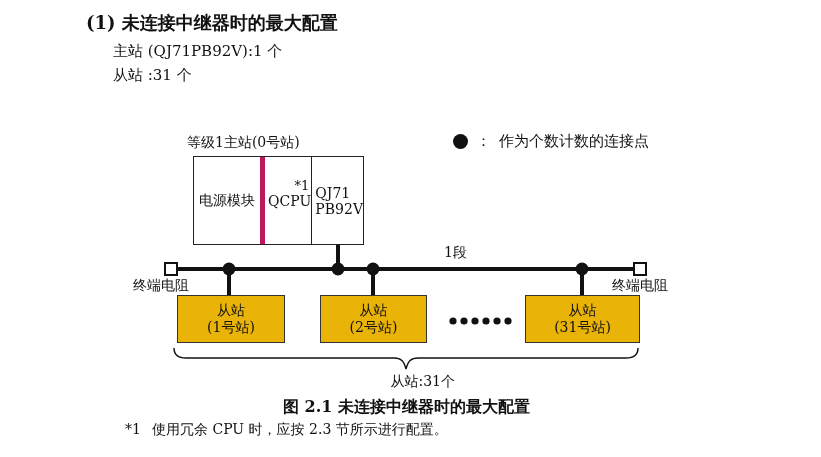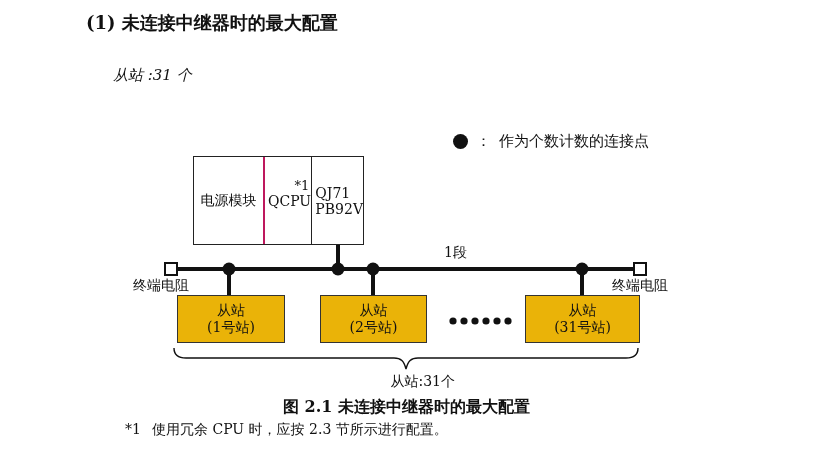--- a/index.html
+++ b/index.html
@@ -10,21 +10,21 @@
     background: #ffffff;
     color: #111111;
     font-family: "DejaVu Serif", "Liberation Serif", serif;
     overflow: hidden;
   }
   .abs { position: absolute; white-space: nowrap; }
 
   
   .heading { left: 86px; top: 11px; font-size: 18px; font-weight: bold; }
   .line-master { left: 113px; top: 42px; font-size: 15px; }
-  .line-slave  { left: 113px; top: 66px; font-size: 15px; font-style: italic; }
+  .line-slave  { left: 113px; top: 66px; font-size: 15px; }
 
   
   .master-label { left: 187px; top: 134px; font-size: 14px; }
   .legend { left: 453px; top: 132px; display: flex; align-items: center; font-size: 15px; }
   .legend-dot { width: 15px; height: 15px; border-radius: 50%; background: #111; margin-right: 8px; }
   .legend-colon { margin-right: 8px; }
   .seg-label { left: 444px; top: 244px; font-size: 14px; }
   .term-left  { left: 133px; top: 277px; font-size: 14px; }
   .term-right { left: 612px; top: 277px; font-size: 14px; }
   .brace-label { left: 355px; top: 373px; width: 100px; text-align: right; font-size: 14px; }
@@ -32,21 +32,21 @@
   .fn-marker { left: 125px; top: 421px; font-size: 14px; }
   .fn-text   { left: 152px; top: 421px; font-size: 14px; }
 
   
   .master-box {
     left: 193px; top: 156px; width: 171px; height: 89px;
     border: 1px solid #222; box-sizing: border-box;
     display: flex; background: #fff;
   }
   .cell { box-sizing: border-box; display: flex; align-items: center; font-size: 14px; }
-  .cell-power { width: 72px; border-right: 2px solid #be185d; justify-content: center; }
+  .cell-power { width: 72px; border-right: 5px solid #be185d; justify-content: center; }
   .cell-cpu   { width: 48px; border-right: 1px solid #222; position: relative; padding-left: 3px; }
   .cpu-ref { position: absolute; top: 21px; right: 2px; font-size: 13px; }
   .cell-net   { flex: 1; padding-left: 3px; align-items: center; }
   .two-line { line-height: 16px; white-space: nowrap; }
 
   
   .slave-box {
     top: 295px; height: 48px;
     border: 1.5px solid #333; box-sizing: border-box; background: #eab308;
     display: flex; flex-direction: column; align-items: center; justify-content: center;
@@ -88,22 +88,24 @@
       <circle cx="475" cy="321" r="3.6"></circle>
       <circle cx="486" cy="321" r="3.6"></circle>
       <circle cx="497" cy="321" r="3.6"></circle>
       <circle cx="508" cy="321" r="3.6"></circle>
     </g>
 
     <path d="M 174 348 C 174 355 178 358 186 358 L 394 358 C 401 358 404 361 406 369 C 408 361 411 358 418 358 L 626 358 C 634 358 638 355 638 348" fill="none" stroke="#111" stroke-width="1.4"></path>
   </svg>
 
   <div class="abs heading">(1) 未连接中继器时的最大配置</div>
+  <div class="abs line-master">主站 (QJ71PB92V):1 个</div>
   <div class="abs line-slave">从站 :31 个</div>
 
+  <div class="abs master-label">等级1主站(0号站)</div>
   <div class="abs master-box">
     <div class="cell cell-power">电源模块</div>
     <div class="cell cell-cpu">
       <span class="cpu-ref">*1</span>
       <span>QCPU</span>
     </div>
     <div class="cell cell-net">
       <div class="two-line">
         <div>QJ71</div>
         <div>PB92V</div>

